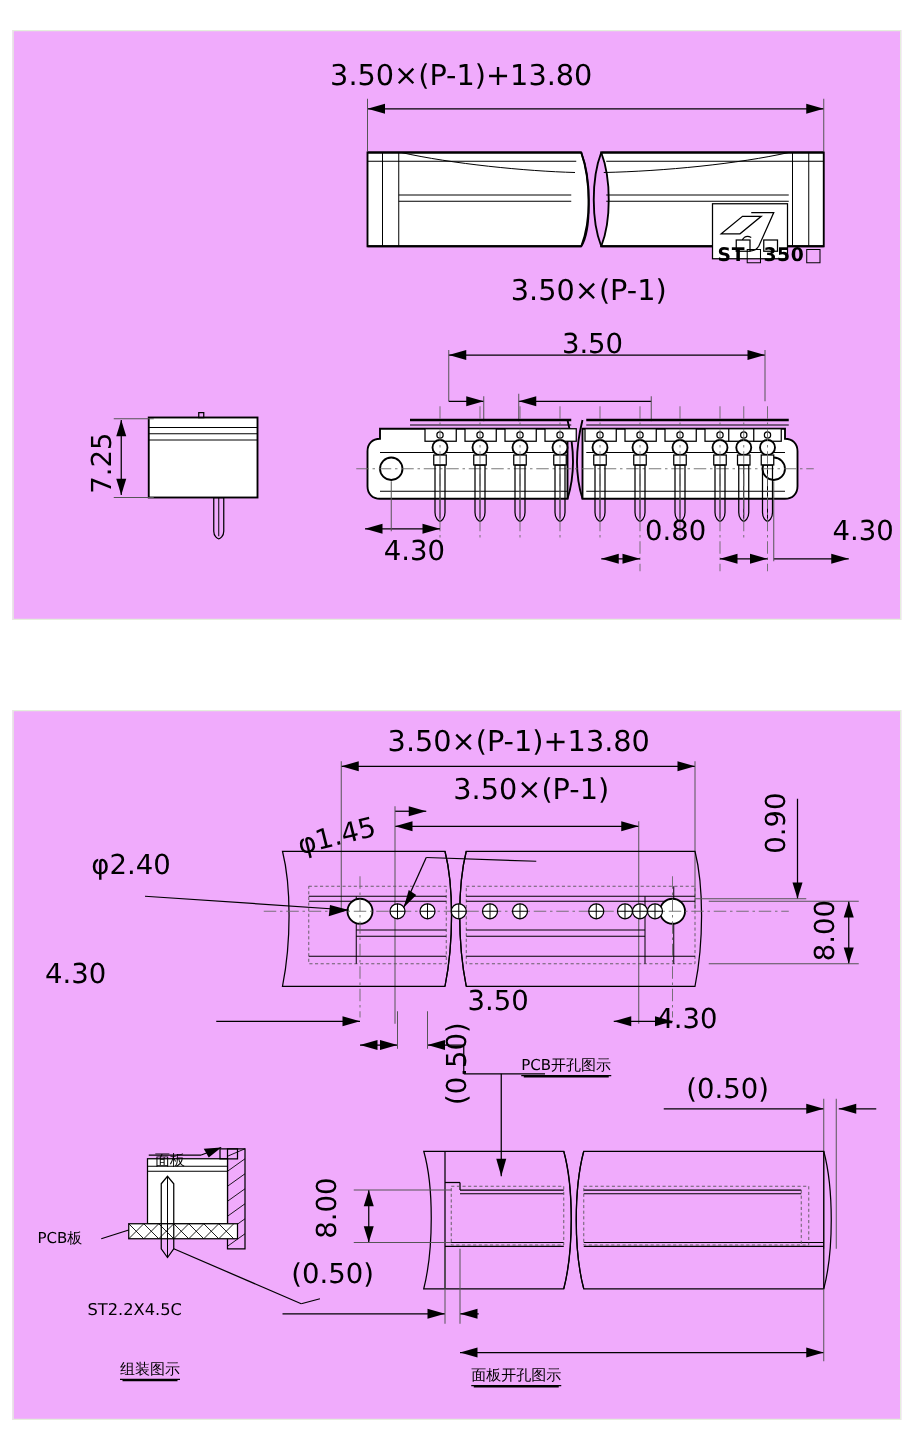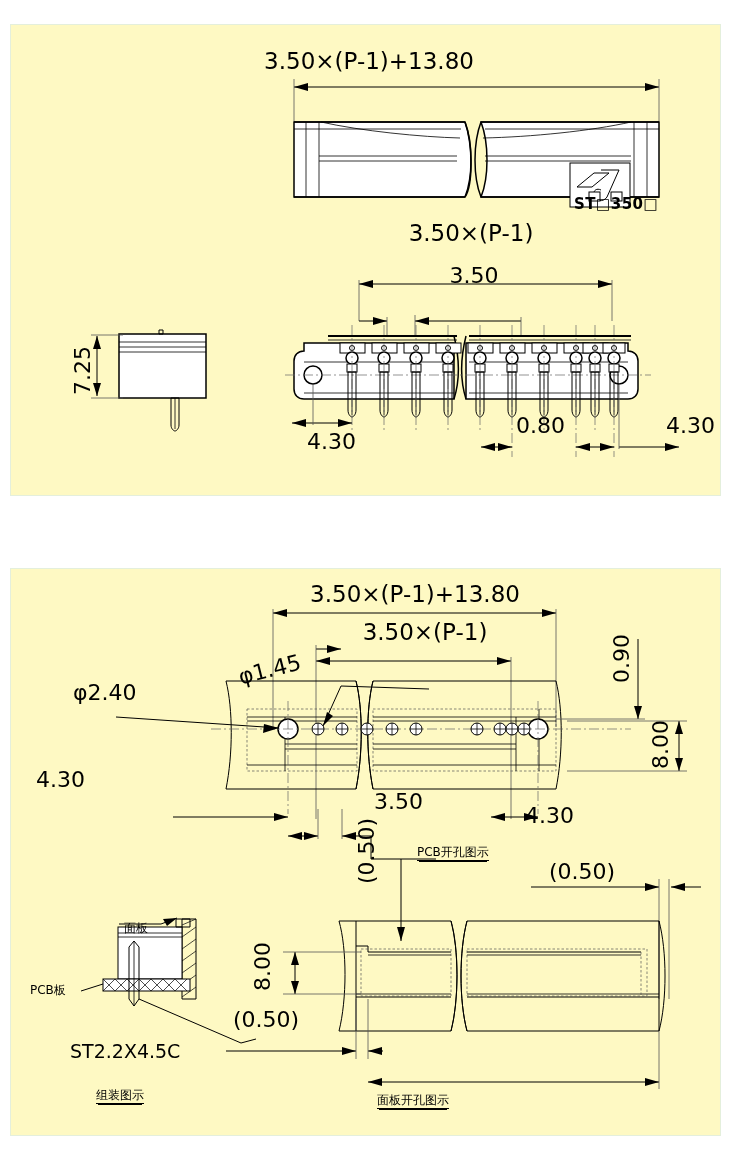--- a/index.html
+++ b/index.html
@@ -3,21 +3,21 @@
 <meta charset="utf-8">
 <style>
   html,body{margin:0;padding:0;background:#ffffff;}
   body{
     width:733px;height:1154px;position:relative;overflow:hidden;
     font-family:"DejaVu Sans","Liberation Sans",sans-serif;
     color:#000;
   }
   .panel{
     position:absolute;left:10px;width:711px;
-    border:1px solid #e4efdc;background:#fef9c3;box-sizing:border-box;
+    border:1px solid #e4efdc;background:#f0abfc;box-sizing:border-box;
   }
   #panel-top{top:24px;height:472px;}
   #panel-bottom{top:568px;height:568px;}
 
   svg{display:block;}
   .ln{stroke:#000;fill:none;}
   .w1{stroke-width:1;}
   .w15{stroke-width:1.5;}
   .w2{stroke-width:2;}
   .thin{stroke-width:0.8;}
@@ -27,21 +27,21 @@
   .hid{stroke:#555;stroke-width:0.7;fill:none;stroke-dasharray:2.5 2;}
   .fillw{fill:#fff;}
   .hatch{fill:none;stroke:#000;stroke-width:0.7;}
 
   .txt{
     position:absolute;font-family:"DejaVu Sans","Liberation Sans",sans-serif;
     color:#000;white-space:nowrap;line-height:1;
   }
   .t-big{font-size:23px;}
   .t-med{font-size:22px;}
-  .t-sm{font-size:19px;}
+  .t-sm{font-size:13px;}
   .t-cn{font-size:12px;font-family:"DejaVu Sans","Liberation Sans",sans-serif;}
   .t-tiny{font-size:15px;font-weight:bold;}
   .rot90{transform-origin:0 0;transform:rotate(-90deg);}
   .underline2{border-bottom:1px solid #000;padding-bottom:2px;box-shadow:0 3px 0 -2px #000;}
 </style>
 </head>
 <body>
 
 <div class="panel" id="panel-top">
 

